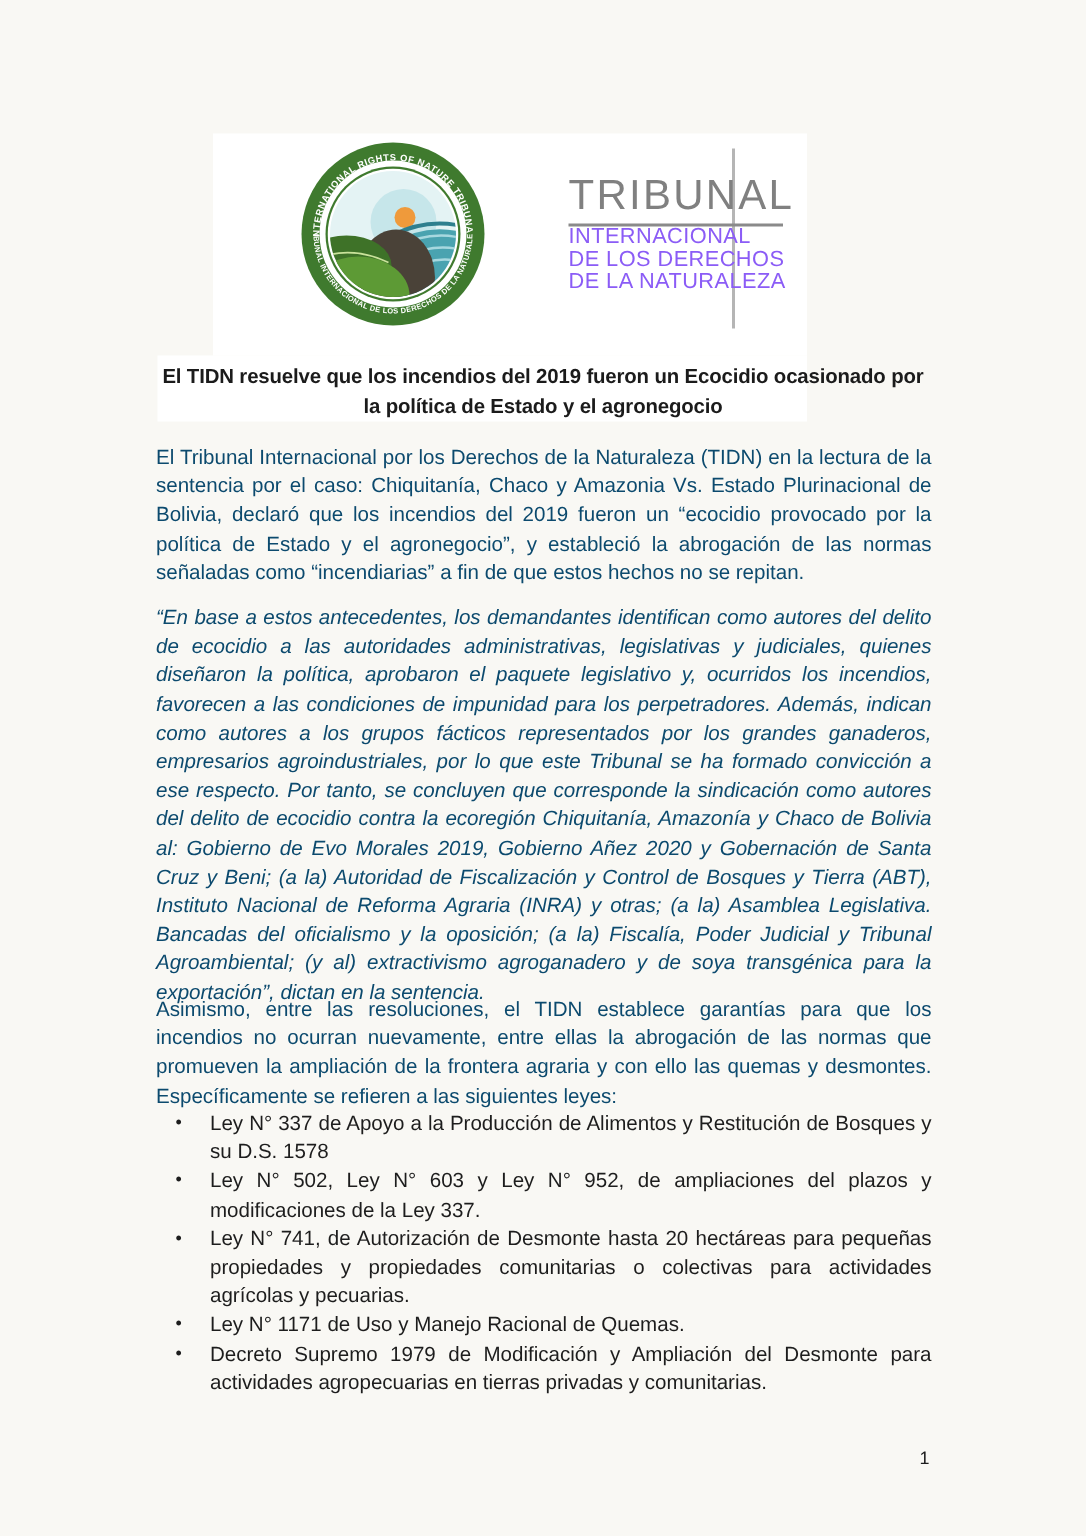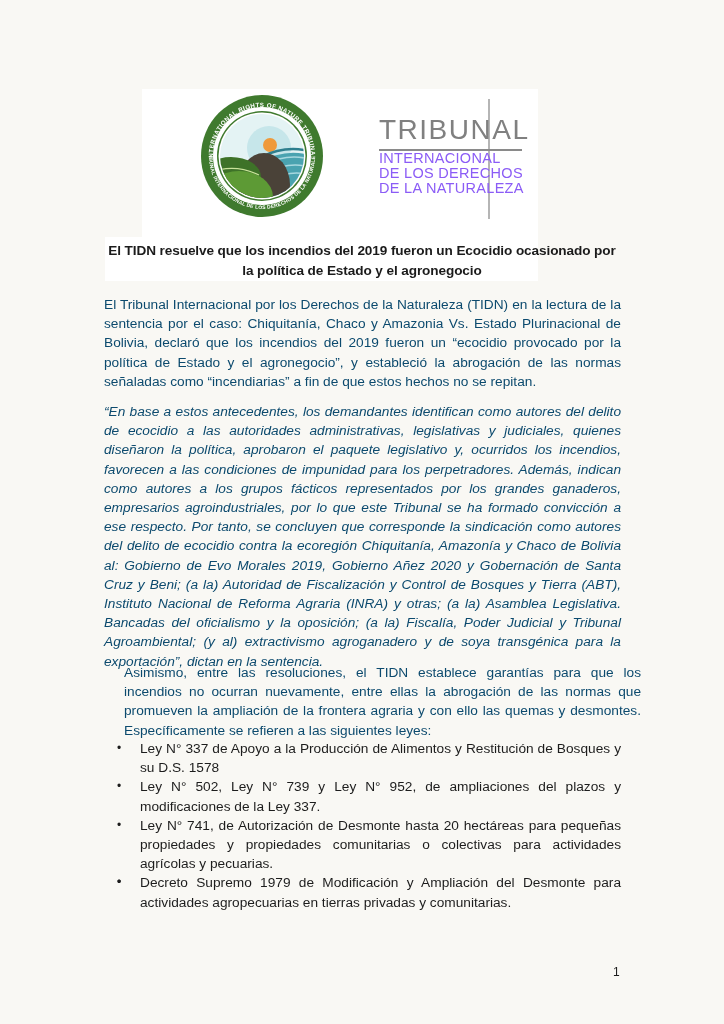--- a/index.html
+++ b/index.html
@@ -102,21 +102,21 @@
       left: 104px;
       width: 517px;
       font-size: 13.7px;
       line-height: 19.2px;
       text-align: justify;
       color: #0c4a6e;
       margin: 0;
     }
     .p1 { top: 295px; }
     .p2 { top: 402px; font-style: italic; }
-    .p3 { top: 663px; margin-left: 20px; }
+    .p3 { top: 663px; }
 
     .law-list {
       position: absolute;
       left: 104px;
       top: 739px;
       width: 517px;
       margin: 0;
       padding: 0;
       list-style: none;
       font-size: 13.7px;
@@ -202,28 +202,29 @@
   <p class="body-text p2">“En base a estos antecedentes, los demandantes identifican como autores del delito de ecocidio a las autoridades administrativas, legislativas y judiciales, quienes diseñaron la política, aprobaron el paquete legislativo y, ocurridos los incendios, favorecen a las condiciones de impunidad para los perpetradores. Además, indican como autores a los grupos fácticos representados por los grandes ganaderos, empresarios agroindustriales, por lo que este Tribunal se ha formado convicción a ese respecto. Por tanto, se concluyen que corresponde la sindicación como autores del delito de ecocidio contra la ecoregión Chiquitanía, Amazonía y Chaco de Bolivia al: Gobierno de Evo Morales 2019, Gobierno Añez 2020 y Gobernación de Santa Cruz y Beni; (a la) Autoridad de Fiscalización y Control de Bosques y Tierra (ABT), Instituto Nacional de Reforma Agraria (INRA) y otras; (a la) Asamblea Legislativa. Bancadas del oficialismo y la oposición; (a la) Fiscalía, Poder Judicial y Tribunal Agroambiental; (y al) extractivismo agroganadero y de soya transgénica para la exportación”, dictan en la sentencia.</p>
   <p class="body-text p3">Asimismo, entre las resoluciones, el TIDN establece garantías para que los incendios no ocurran nuevamente, entre ellas la abrogación de las normas que promueven la ampliación de la frontera agraria y con ello las quemas y desmontes. Específicamente se refieren a las siguientes leyes:</p>
 
   <ul class="law-list">
     <li>
       <span class="bullet">•</span>
       <span>Ley N° 337 de Apoyo a la Producción de Alimentos y Restitución de Bosques y su D.S. 1578</span>
     </li>
     <li>
       <span class="bullet">•</span>
-      <span>Ley N° 502, Ley N° 739 y Ley N° 952, de ampliaciones del plazos y modificaciones de la Ley 337.</span>
+      <span>Ley N° 502, Ley N° 603 y Ley N° 952, de ampliaciones del plazos y modificaciones de la Ley 337.</span>
     </li>
     <li>
       <span class="bullet">•</span>
       <span>Ley N° 741, de Autorización de Desmonte hasta 20 hectáreas para pequeñas propiedades y propiedades comunitarias o colectivas para actividades agrícolas y pecuarias.</span>
     </li>
     <li>
       <span class="bullet">•</span>
+      <span>Ley N° 1171 de Uso y Manejo Racional de Quemas.</span>
     </li>
     <li>
       <span class="bullet">•</span>
       <span>Decreto Supremo 1979 de Modificación y Ampliación del Desmonte para actividades agropecuarias en tierras privadas y comunitarias.</span>
     </li>
   </ul>
 
   <div class="page-number">1</div>
 </div>
 

